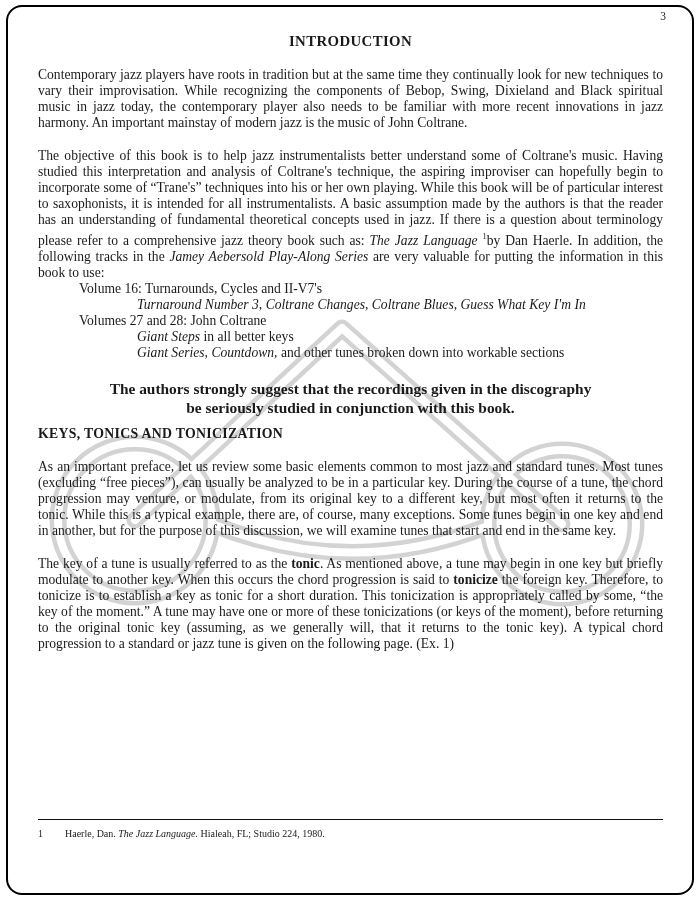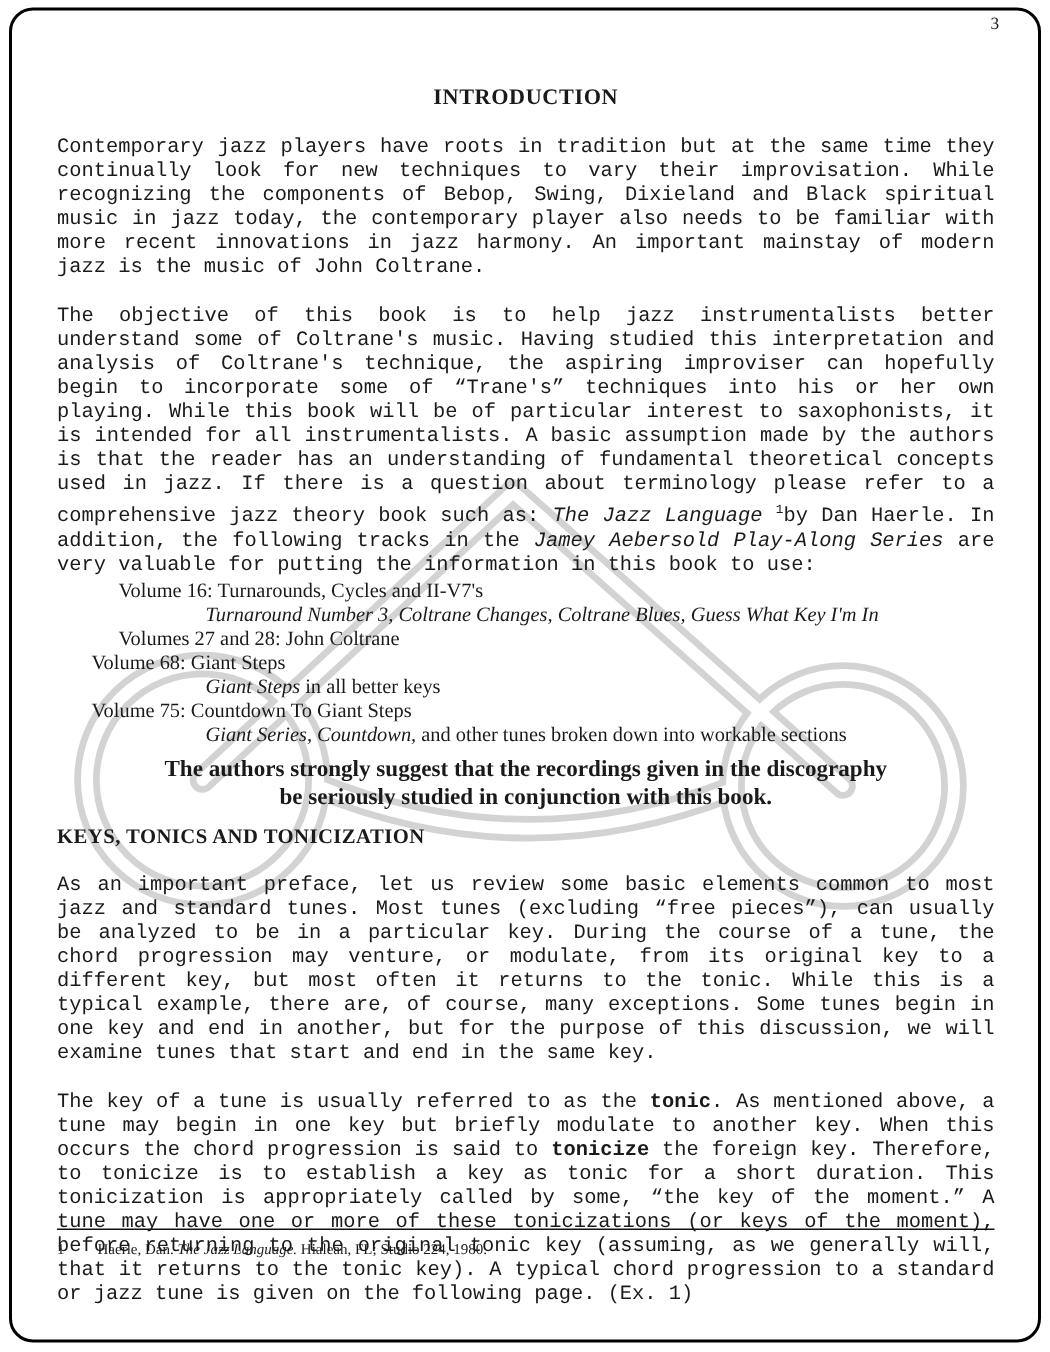--- a/index.html
+++ b/index.html
@@ -40,42 +40,41 @@
     left: 38px;
     top: 0;
     width: 625px;
     z-index: 1;
   }
   .title {
     text-align: center;
     font-weight: bold;
     font-size: 14.8px;
     letter-spacing: 0.4px;
-    margin-top: 57px;
+    margin-top: 33px;
   }
   .body {
     font-size: 13.6px;
     line-height: 16px;
     text-align: justify;
     margin: 17px 0 0 0;
-    font-family: Liberation Mono, monospace;
   }
   .i { font-style: italic; }
   .b { font-weight: bold; }
   sup { font-size: 0.62em; }
   .vol { font-size: 13.6px; line-height: 16px; margin-left: 23px; }
   .ml18 { margin-left: 18px; }
   .ml0  { margin-left: 0; }
   .ml76 { margin-left: 76px; }
   .note {
     text-align: center;
     font-weight: bold;
     font-size: 15.4px;
     line-height: 19px;
-    margin-top: 5px;
+    margin-top: 18px;
   }
   .sec-title {
     text-align: left;
     font-weight: bold;
     font-size: 13.8px;
     letter-spacing: 0.3px;
     margin-top: 9px;
   }
   .footnote {
     position: absolute;
@@ -117,23 +116,21 @@
     <div class="title">INTRODUCTION</div>
 
     <p class="body">Contemporary jazz players have roots in tradition but at the same time they continually look for new techniques to vary their improvisation. While recognizing the components of Bebop, Swing, Dixieland and Black spiritual music in jazz today, the contemporary player also needs to be familiar with more recent innovations in jazz harmony. An important mainstay of modern jazz is the music of John Coltrane.</p>
 
     <p class="body"><span>The objective of this book is to help jazz instrumentalists better understand some of Coltrane's music. Having studied this interpretation and analysis of Coltrane's technique, the aspiring improviser can hopefully begin to incorporate some of “Trane's” techniques into his or her own playing. While this book will be of particular interest to saxophonists, it is intended for all instrumentalists. A basic assumption made by the authors is that the reader has an understanding of fundamental theoretical concepts used in jazz. If there is a question about terminology please refer to a comprehensive jazz theory book such as: </span><span class="i">The Jazz Language </span><sup>1</sup><span>by Dan Haerle. In addition, the following tracks in the </span><span class="i">Jamey Aebersold Play-Along Series</span><span> are very valuable for putting the information in this book to use:</span></p>
 
     <div class="vol">
       <div class="ml18">Volume 16: Turnarounds, Cycles and II-V7's</div>
       <div class="ml76 i">Turnaround Number 3, Coltrane Changes, Coltrane Blues, Guess What Key I'm In</div>
       <div class="ml18">Volumes 27 and 28: John Coltrane</div>
-      <div class="ml0">Volume 68: Giant Steps</div>
       <div class="ml76"><span class="i">Giant Steps</span><span> in all better keys</span></div>
-      <div class="ml0">Volume 75: Countdown To Giant Steps</div>
       <div class="ml76"><span class="i">Giant Series, Countdown,</span><span> and other tunes broken down into workable sections</span></div>
     </div>
 
     <div class="note">
       <div>The authors strongly suggest that the recordings given in the discography</div>
       <div>be seriously studied in conjunction with this book.</div>
     </div>
 
     <div class="sec-title">KEYS, TONICS AND TONICIZATION</div>
 

